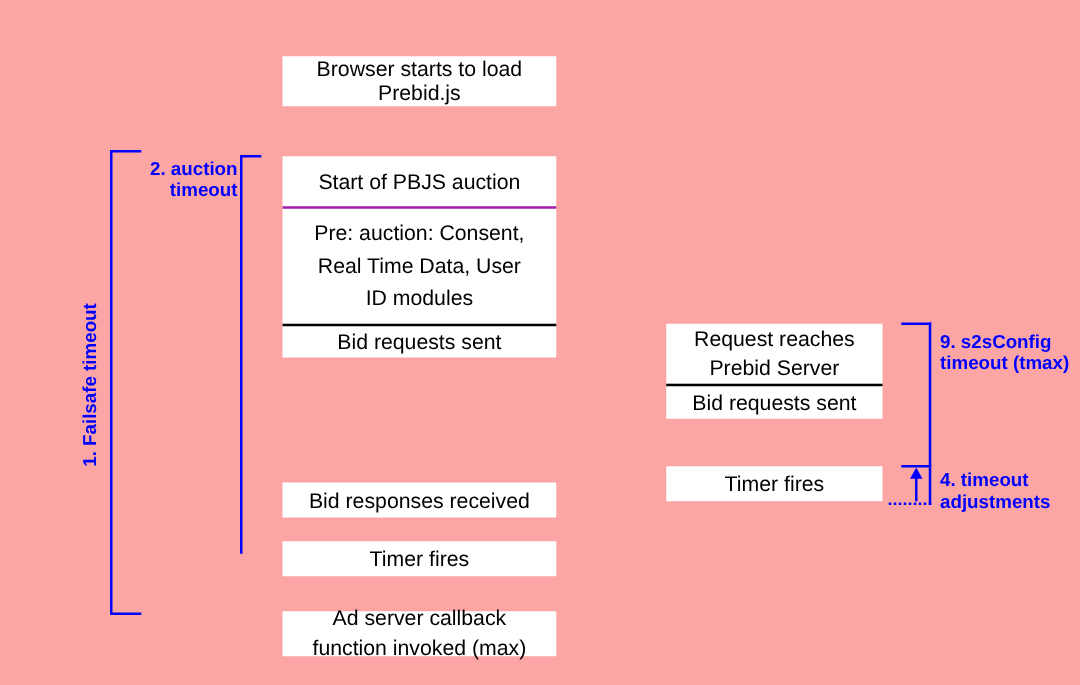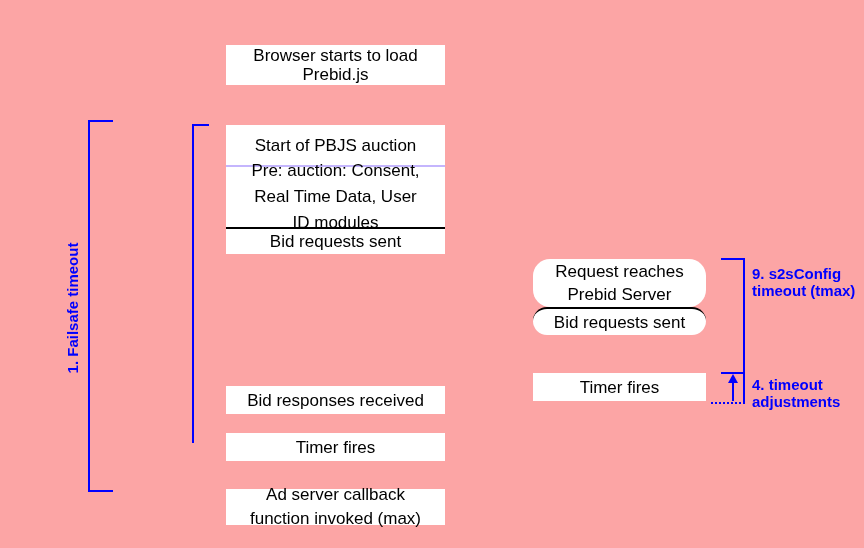--- a/index.html
+++ b/index.html
@@ -21,27 +21,27 @@
   }
   .col-left{left:226px;width:219px;padding:0 19px;}
   .col-right{left:533px;width:173px;padding:0 10px;}
   #box-browser{top:45px;height:40px;}
   
   .stack{position:absolute;display:flex;flex-direction:column;}
   #stack-auction{left:226px;top:125px;width:219px;}
   #stack-auction .box, #stack-server .box{position:relative;left:0;width:100%;}
   #stack-auction .box{padding:12px 19px;}
   #box-start-auction{height:40px;}
-  #box-pre-auction{height:62px;border-top:2px solid #c4b5fd;line-height:26px;}
+  #box-pre-auction{height:94px;border-top:2px solid #a21caf;line-height:26px;}
   #box-bid-requests-left{height:27px;border-top:2px solid #000;}
   #box-bid-responses{top:386px;height:28px;}
   #box-timer-left{top:433px;height:28px;}
   #box-adserver{top:489px;height:36px;line-height:24px;}
   #stack-server{left:533px;top:259px;width:173px;}
-  #stack-server .box{padding:0 10px;border-radius:17px;}
+  #stack-server .box{padding:0 10px;}
   #box-request-reaches{height:48px;line-height:23px;}
   #box-bid-requests-right{height:28px;border-top:2px solid #000;}
   #box-timer-right{top:373px;height:28px;}
   
   .bline{position:absolute;background:#0000ff;}
   
   #b1-v{left:88px;top:120px;width:2px;height:372px;}
   #b1-t{left:88px;top:120px;width:25px;height:2px;}
   #b1-b{left:88px;top:490px;width:25px;height:2px;}
   
@@ -99,20 +99,21 @@
 
   <div class="box col-right" id="box-timer-right">Timer fires</div>
 
   <div class="bline" id="b1-v"></div>
   <div class="bline" id="b1-t"></div>
   <div class="bline" id="b1-b"></div>
   <div class="blabel" id="label-failsafe">1. Failsafe timeout</div>
 
   <div class="bline" id="b2-v"></div>
   <div class="bline" id="b2-t"></div>
+  <div class="blabel" id="label-auction">2. auction timeout</div>
 
   <div class="bline" id="b3-v"></div>
   <div class="bline" id="b3-t"></div>
   <div class="bline" id="b3-b"></div>
   <div class="blabel" id="label-s2s">9. s2sConfig timeout (tmax)</div>
 
   <div class="bline" id="b4-v"></div>
   <div id="b4-dotted"></div>
   <div class="bline" id="arrow-shaft"></div>
   <div id="arrow-head"></div>

